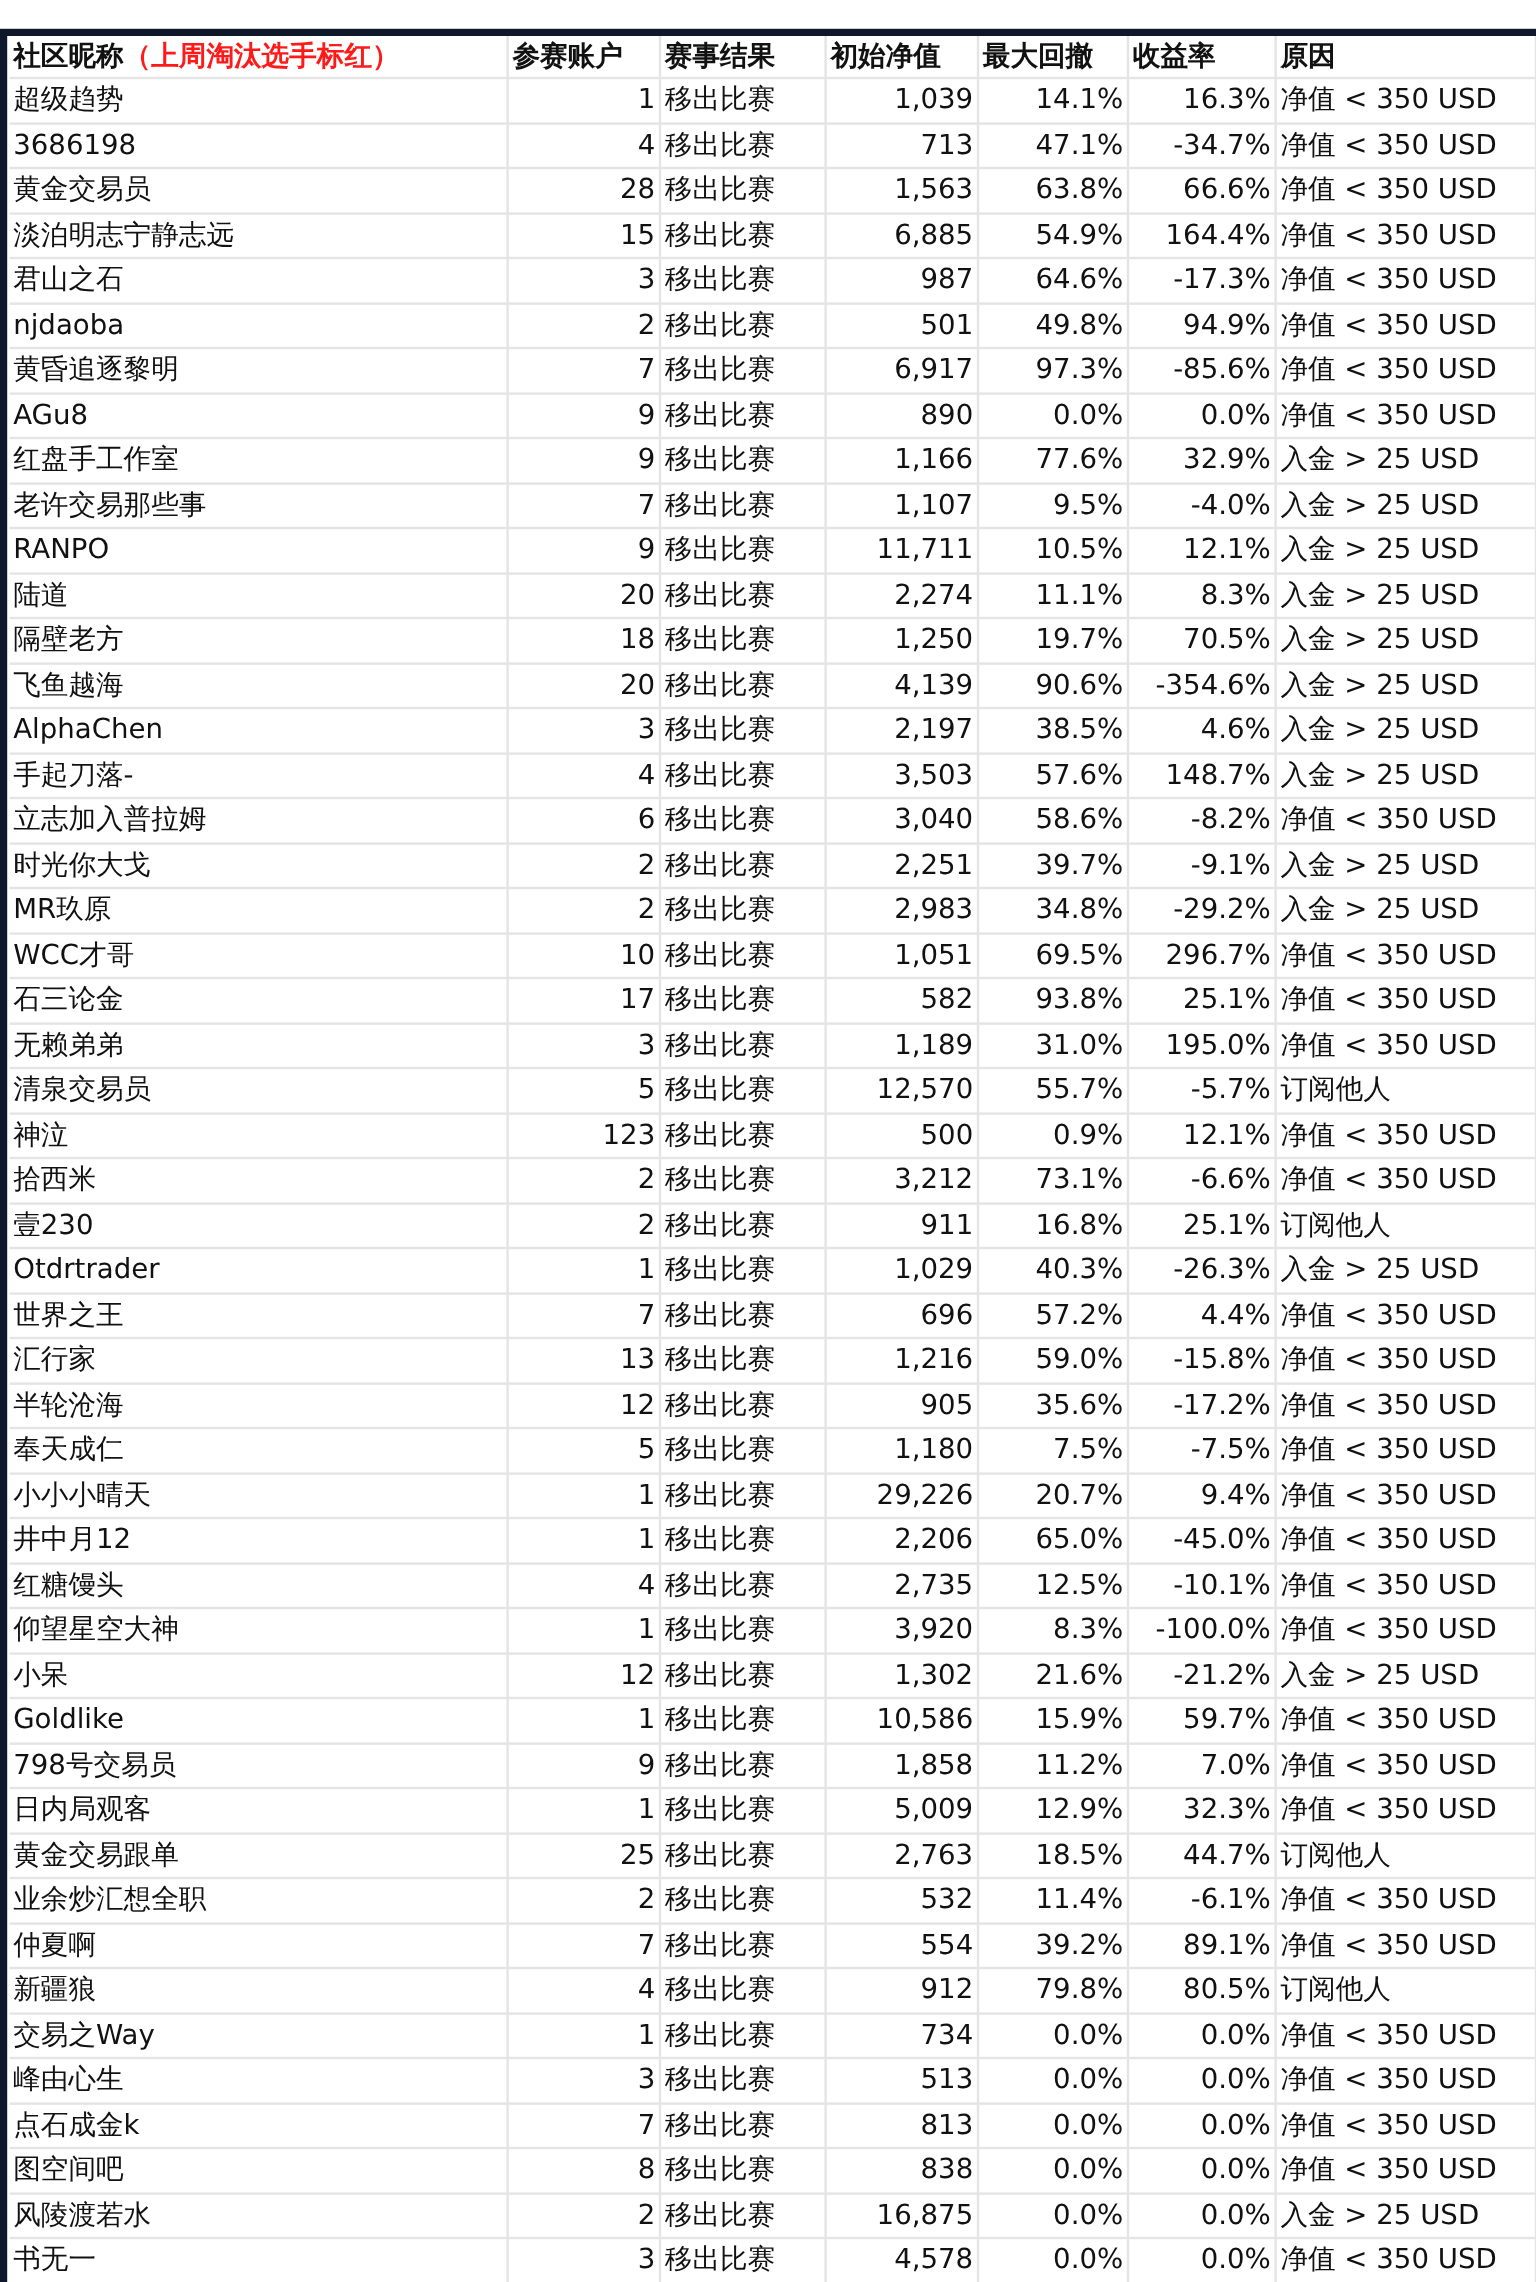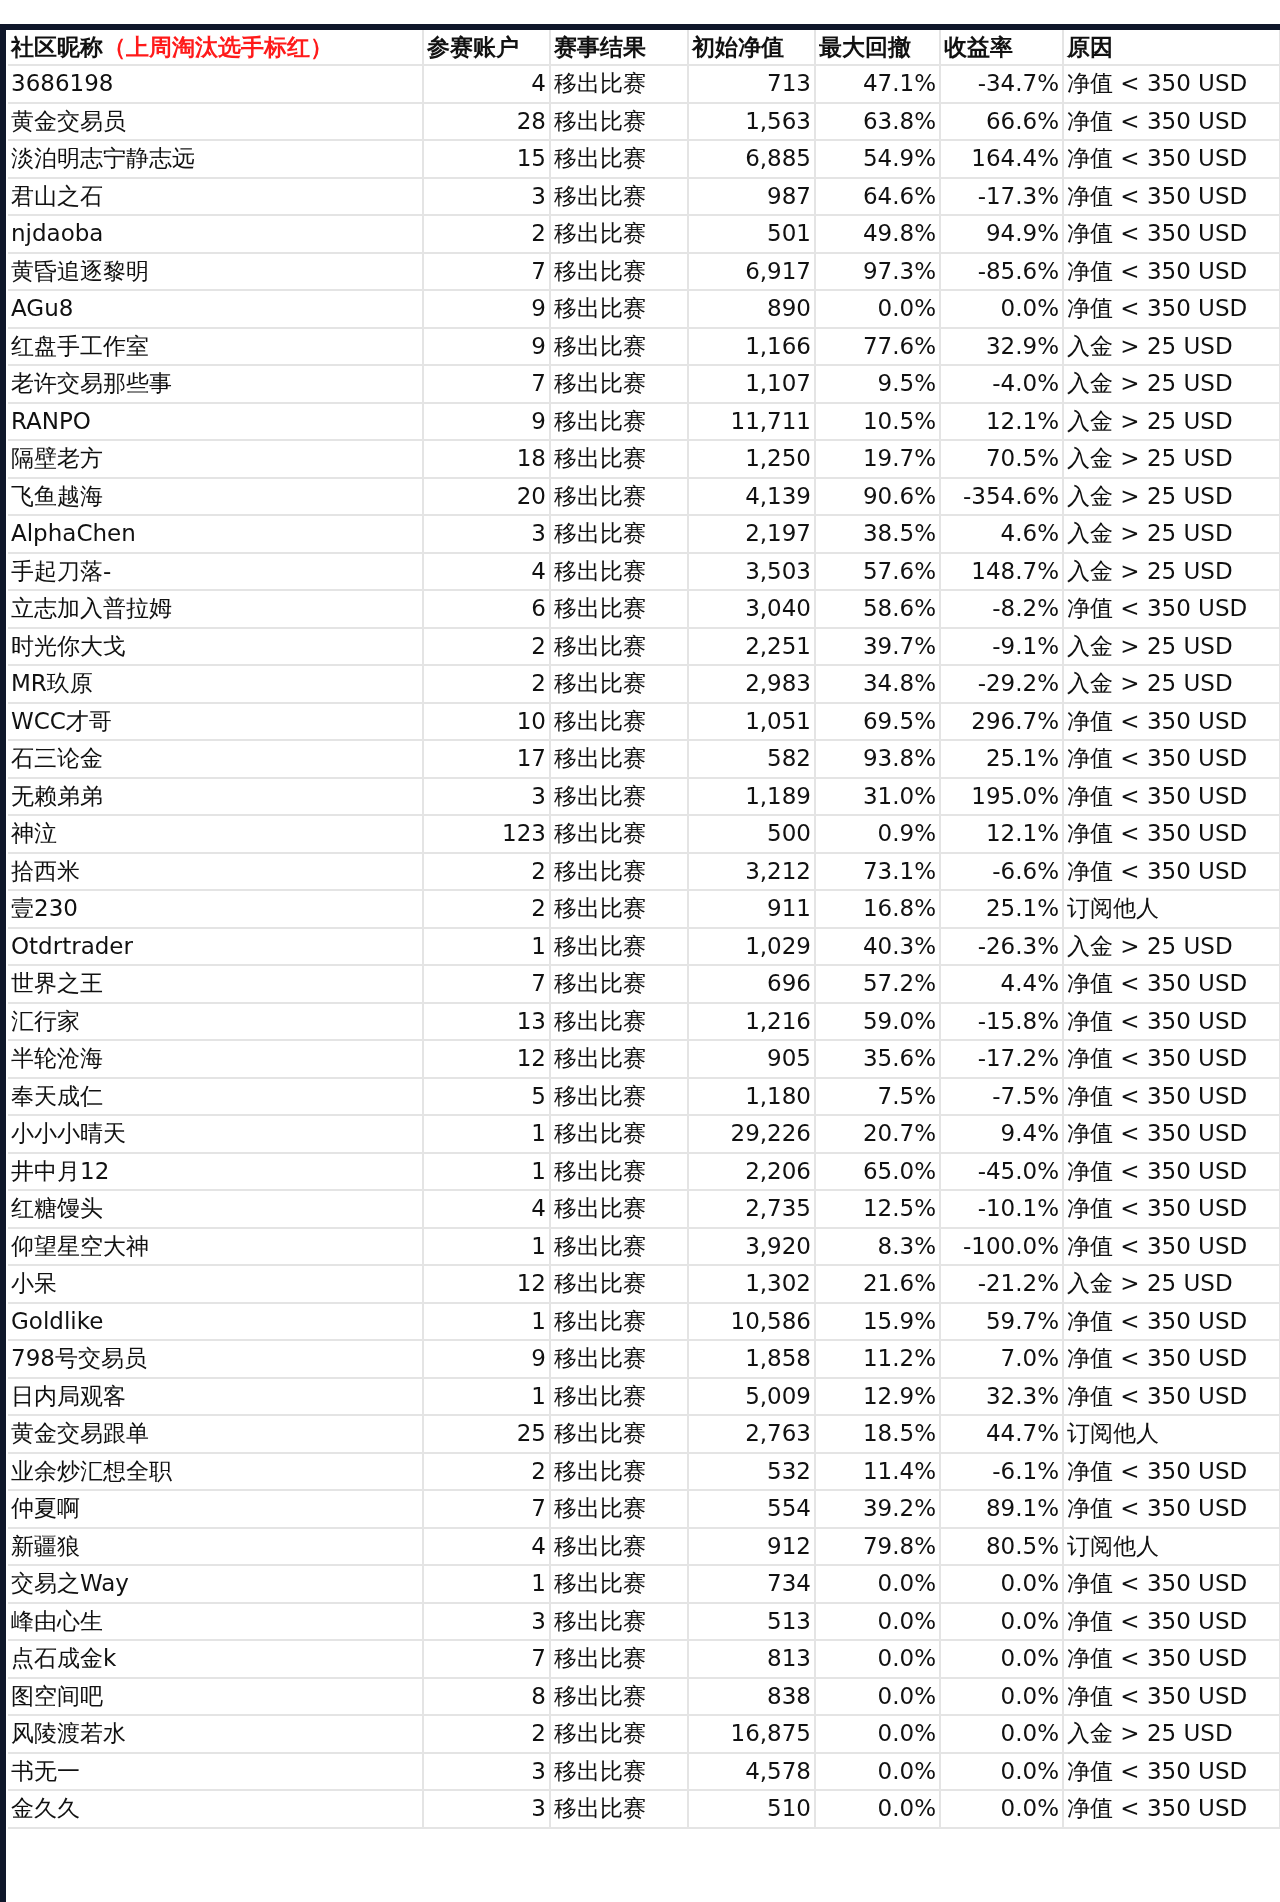--- a/index.html
+++ b/index.html
@@ -67,20 +67,29 @@
         <th>参赛账户</th>
         <th>赛事结果</th>
         <th>初始净值</th>
         <th>最大回撤</th>
         <th>收益率</th>
         <th>原因</th>
       </tr>
     </thead>
     <tbody id="table-body">
         <tr>
+          <td class="txt">超级趋势</td>
+          <td class="num">1</td>
+          <td class="txt">移出比赛</td>
+          <td class="num">1,039</td>
+          <td class="num">14.1%</td>
+          <td class="num">16.3%</td>
+          <td class="txt">净值 &lt; 350 USD</td>
+        </tr>
+        <tr>
           <td class="txt">3686198</td>
           <td class="num">4</td>
           <td class="txt">移出比赛</td>
           <td class="num">713</td>
           <td class="num">47.1%</td>
           <td class="num">-34.7%</td>
           <td class="txt">净值 &lt; 350 USD</td>
         </tr>
         <tr>
           <td class="txt">黄金交易员</td>
@@ -157,20 +166,29 @@
         <tr>
           <td class="txt">RANPO</td>
           <td class="num">9</td>
           <td class="txt">移出比赛</td>
           <td class="num">11,711</td>
           <td class="num">10.5%</td>
           <td class="num">12.1%</td>
           <td class="txt">入金 &gt; 25 USD</td>
         </tr>
         <tr>
+          <td class="txt">陆道</td>
+          <td class="num">20</td>
+          <td class="txt">移出比赛</td>
+          <td class="num">2,274</td>
+          <td class="num">11.1%</td>
+          <td class="num">8.3%</td>
+          <td class="txt">入金 &gt; 25 USD</td>
+        </tr>
+        <tr>
           <td class="txt">隔壁老方</td>
           <td class="num">18</td>
           <td class="txt">移出比赛</td>
           <td class="num">1,250</td>
           <td class="num">19.7%</td>
           <td class="num">70.5%</td>
           <td class="txt">入金 &gt; 25 USD</td>
         </tr>
         <tr>
           <td class="txt">飞鱼越海</td>
@@ -245,20 +263,29 @@
           <td class="txt">净值 &lt; 350 USD</td>
         </tr>
         <tr>
           <td class="txt">无赖弟弟</td>
           <td class="num">3</td>
           <td class="txt">移出比赛</td>
           <td class="num">1,189</td>
           <td class="num">31.0%</td>
           <td class="num">195.0%</td>
           <td class="txt">净值 &lt; 350 USD</td>
+        </tr>
+        <tr>
+          <td class="txt">清泉交易员</td>
+          <td class="num">5</td>
+          <td class="txt">移出比赛</td>
+          <td class="num">12,570</td>
+          <td class="num">55.7%</td>
+          <td class="num">-5.7%</td>
+          <td class="txt">订阅他人</td>
         </tr>
         <tr>
           <td class="txt">神泣</td>
           <td class="num">123</td>
           <td class="txt">移出比赛</td>
           <td class="num">500</td>
           <td class="num">0.9%</td>
           <td class="num">12.1%</td>
           <td class="txt">净值 &lt; 350 USD</td>
         </tr>

